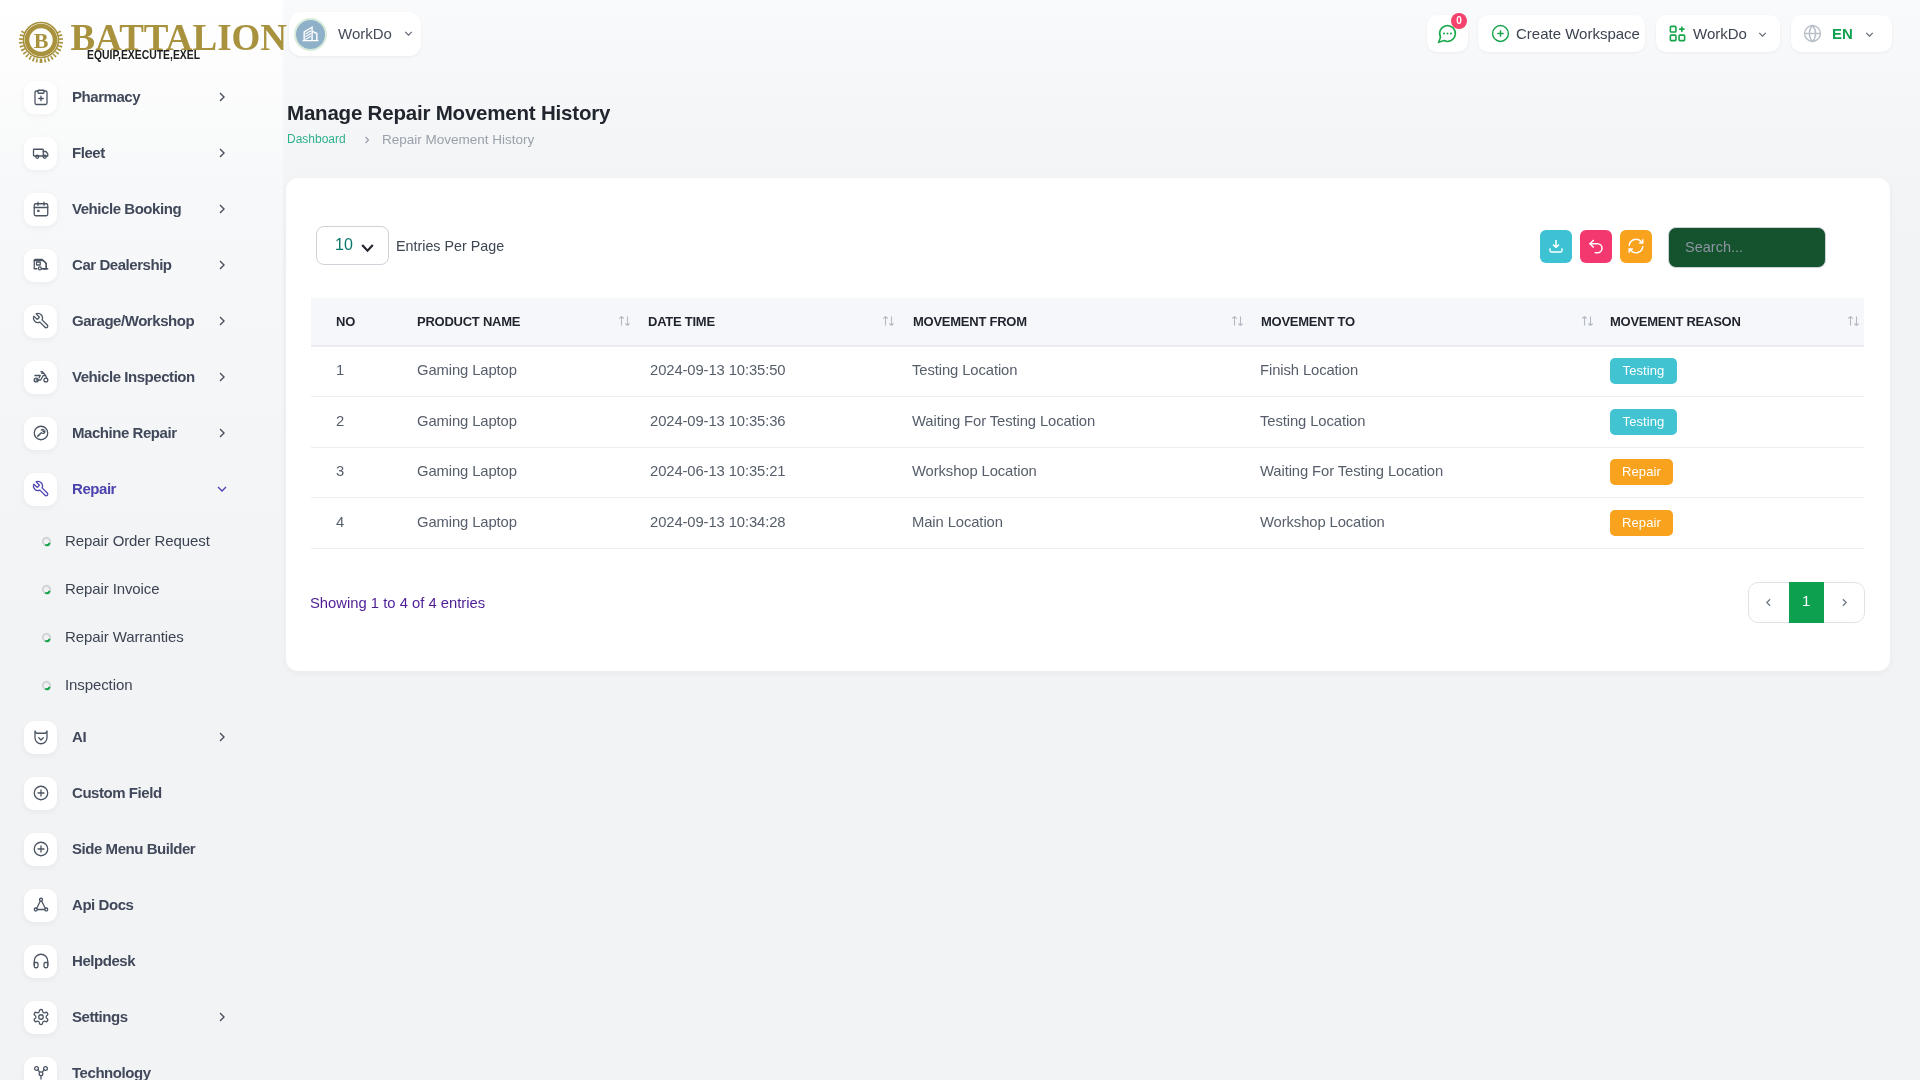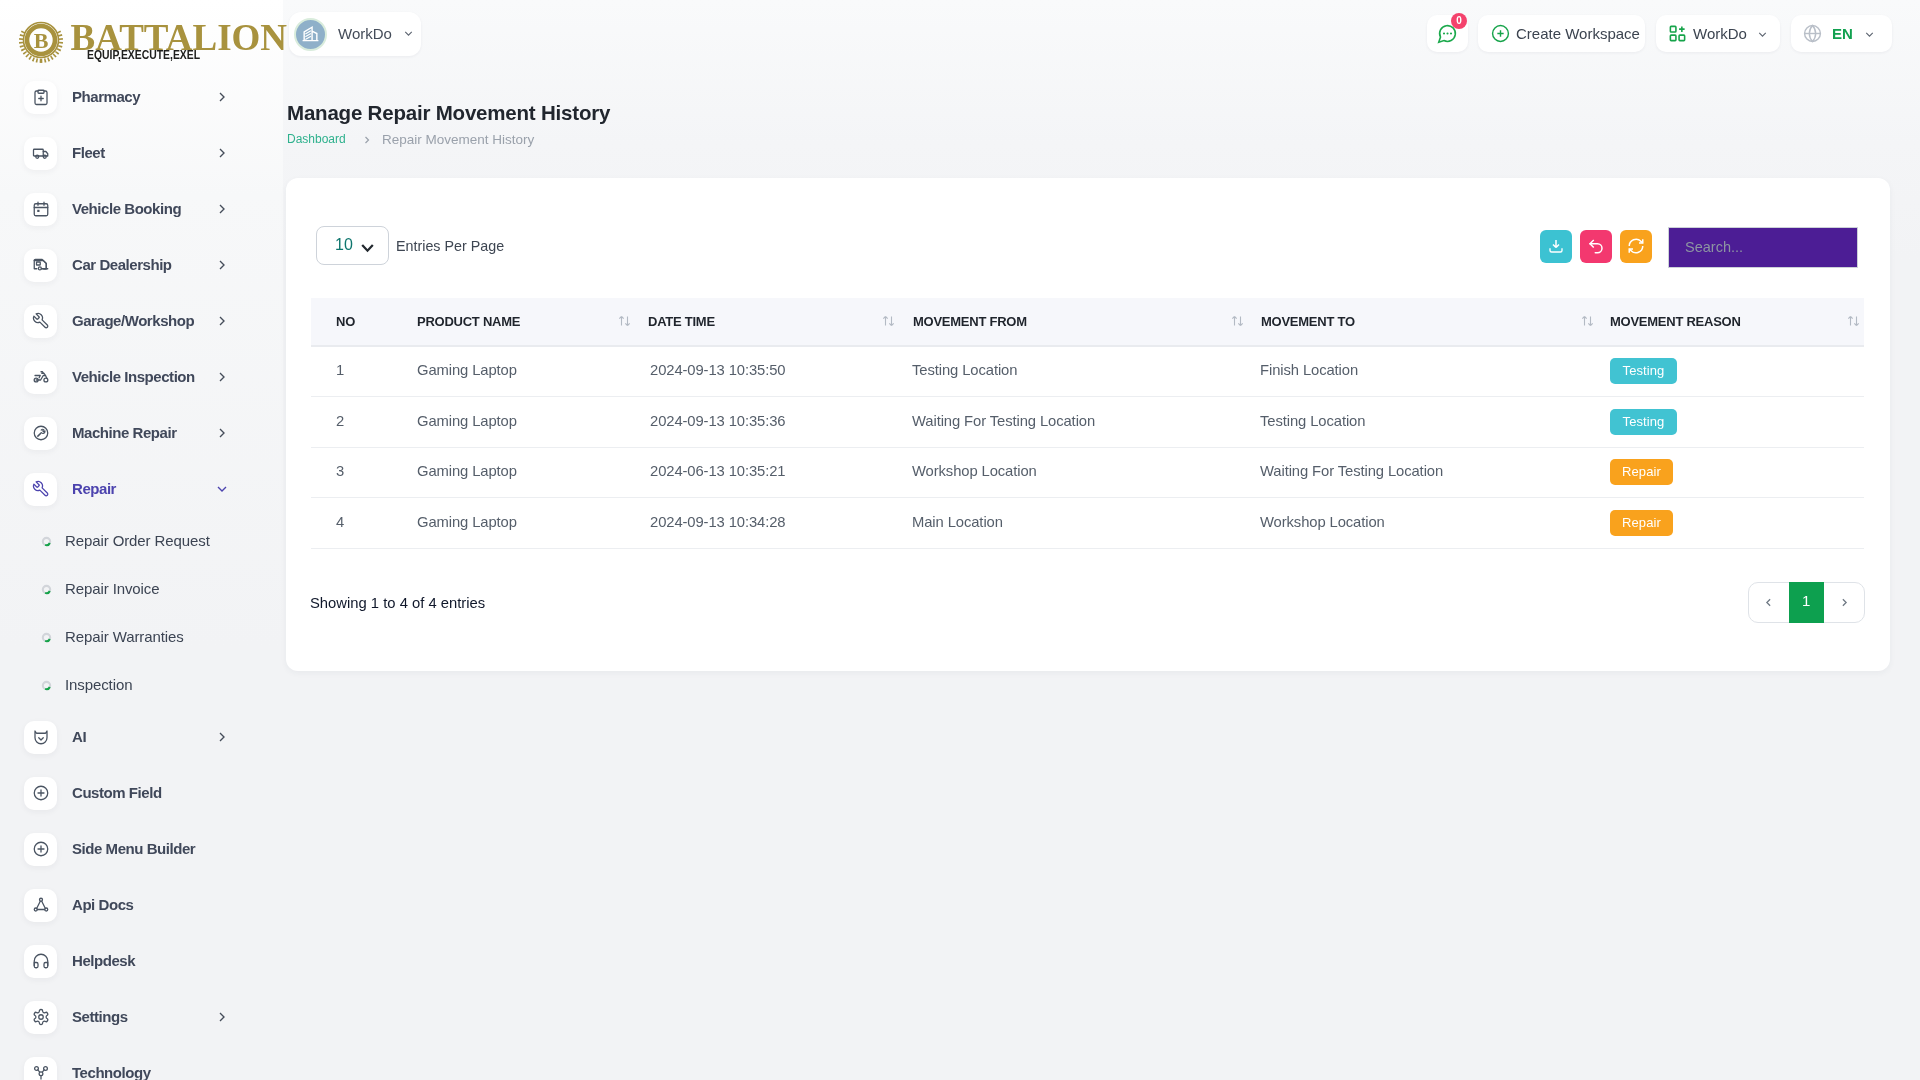--- a/index.html
+++ b/index.html
@@ -317,21 +317,21 @@
     </svg>
 </div>
 <div class="abs" style="left:1620px; top:230px; width:32px; height:33px; background:#f9a21d; border-radius:6px;">
   <svg class="abs" style="left:7px; top:7px;" width="18" height="18" viewBox="0 0 24 24" fill="none" stroke="#fff" stroke-width="2">
     <path d="M21 12a9 9 0 0 1-15.5 6.2L3 16"></path>
       <path d="M3 12a9 9 0 0 1 15.5-6.2L21 8"></path>
     <path d="M3 21v-5h5M21 3v5h-5"></path>
   </svg>
 </div>
 
-<div class="abs" style="left:1668px; top:227px; width:190px; height:41px; background:#4c1d95; border:1px solid #ccd1d8; border-radius:0;">
+<div class="abs" style="left:1668px; top:227px; width:158px; height:41px; background:#14532d; border:1px solid #ccd1d8; border-radius:8px;">
   <div class="abs" style="left:16px; top:11px; font-size:14.5px; color:#8d95a2;">Search...</div>
 </div>
 
 <div class="abs" style="left:311px; top:298px; width:1553px; height:48px; background:#f6f7fb;"></div>
 <div class="abs" style="left:311px; top:345px; width:1553px; height:2px; background:#e9ebef;"></div>
 
 <div class="th" style="left:336px; top:314px;">NO</div>
 <div class="th" style="left:417px; top:314px;">PRODUCT NAME</div>
 <div class="th" style="left:648px; top:314px;">DATE TIME</div>
 <div class="th" style="left:913px; top:314px;">MOVEMENT FROM</div>
@@ -382,21 +382,21 @@
     <div class="rborder" style="top:497px;"></div>
     <div class="td" style="left:336px; top:513.75px;">4</div>
     <div class="td" style="left:417px; top:513.75px;">Gaming Laptop</div>
     <div class="td" style="left:650px; top:513.75px;">2024-09-13 10:34:28</div>
     <div class="td" style="left:912px; top:513.75px;">Main Location</div>
     <div class="td" style="left:1260px; top:513.75px;">Workshop Location</div>
     <div class="badge" style="left:1610px; top:509.75px; width:63px; background:#f9a21d;">Repair</div>
     <div class="rborder" style="top:547.5px;"></div>
   </div>
 
-<div class="abs" style="left:310px; top:595px; font-size:14.8px; color:#0f172a;">Showing 1 to 4 of 4 entries</div>
+<div class="abs" style="left:310px; top:595px; font-size:14.8px; color:#4c1d95;">Showing 1 to 4 of 4 entries</div>
 
 <div class="abs" style="left:1748px; top:582px; width:117px; height:41px; background:#fff; border:1px solid #dfe3e8; border-radius:10px;"></div>
 <div class="abs" style="left:1789px; top:582px; width:35px; height:41px; background:#0da04f;"></div>
 <div class="abs" style="left:1802px; top:592px; font-size:15px; color:#fff;">1</div>
 <svg class="abs" style="left:1762px; top:596px;" width="13" height="13" viewBox="0 0 24 24" fill="none" stroke="#6f7984" stroke-width="2.4">
     <path d="M15 6l-6 6 6 6"></path>
   </svg>
 <svg class="abs" style="left:1838px; top:596px;" width="13" height="13" viewBox="0 0 24 24" fill="none" stroke="#6f7984" stroke-width="2.4">
     <path d="M9 6l6 6-6 6"></path>
   </svg>

